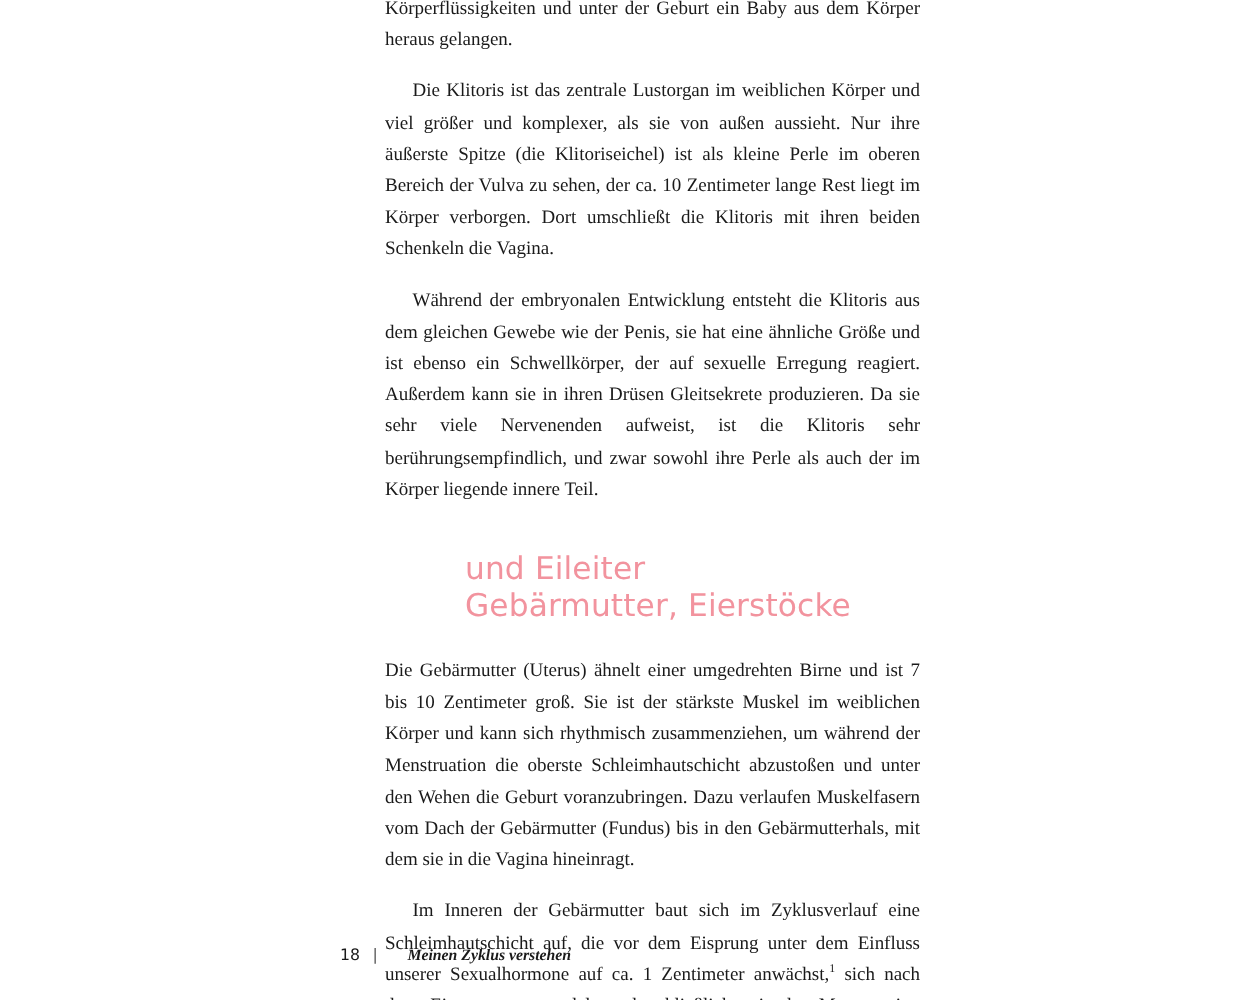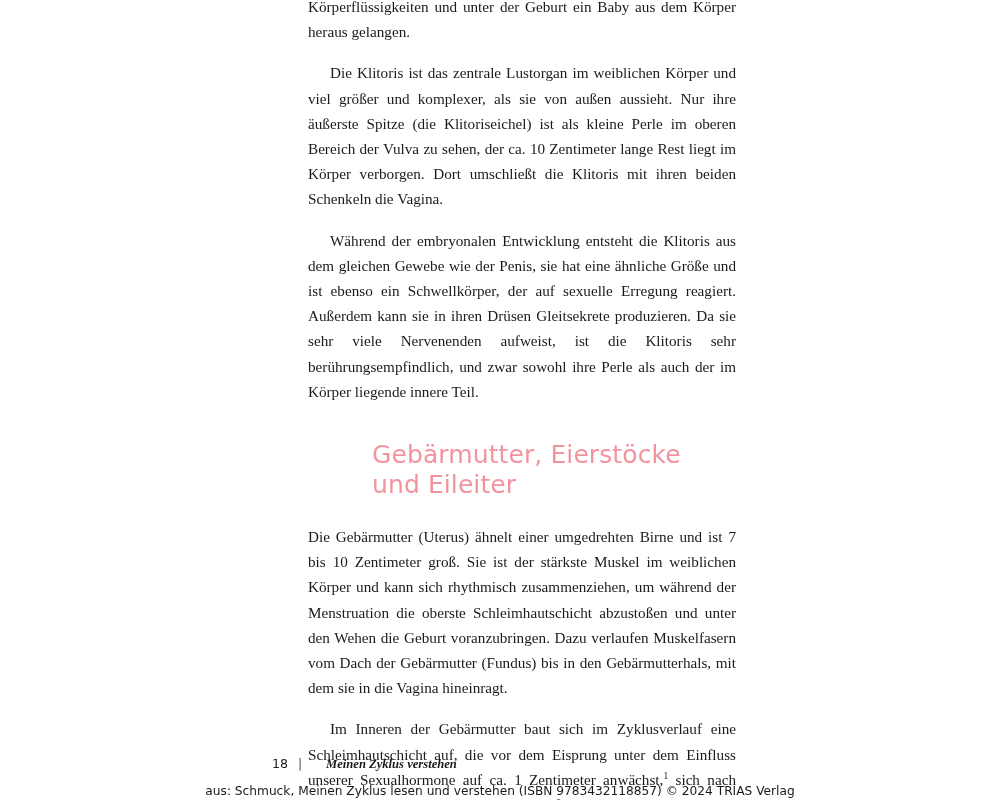--- a/index.html
+++ b/index.html
@@ -108,33 +108,32 @@
 
   <div class="text-column">
 
     <p class="para">Körperflüssigkeiten und unter der Geburt ein Baby aus dem Körper heraus gelangen.</p>
 
     <p class="para indent">Die Klitoris ist das zentrale Lustorgan im weiblichen Körper und viel größer und komplexer, als sie von außen aussieht. Nur ihre äußerste Spitze (die Klitoriseichel) ist als kleine Perle im oberen Bereich der Vulva zu sehen, der ca. 10 Zentimeter lange Rest liegt im Körper verborgen. Dort umschließt die Klitoris mit ihren beiden Schenkeln die Vagina.</p>
 
     <p class="para indent">Während der embryonalen Entwicklung entsteht die Klitoris aus dem gleichen Gewebe wie der Penis, sie hat eine ähnliche Größe und ist ebenso ein Schwellkörper, der auf sexuelle Erregung reagiert. Außerdem kann sie in ihren Drüsen Gleitsekrete produzieren. Da sie sehr viele Nervenenden aufweist, ist die Klitoris sehr berührungsempfindlich, und zwar sowohl ihre Perle als auch der im Körper liegende innere Teil.</p>
 
     <div class="heading-block">
+      <div class="heading">und Eileiter</div>
       <div class="heading">Gebärmutter, Eierstöcke</div>
-      <div class="heading">und Eileiter</div>
     </div>
 
     <p class="para">Die Gebärmutter (Uterus) ähnelt einer umgedrehten Birne und ist 7 bis 10 Zentimeter groß. Sie ist der stärkste Muskel im weiblichen Körper und kann sich rhythmisch zusammenziehen, um während der Menstruation die oberste Schleimhautschicht abzustoßen und unter den Wehen die Geburt voranzubringen. Dazu verlaufen Muskelfasern vom Dach der Gebärmutter (Fundus) bis in den Gebärmutterhals, mit dem sie in die Vagina hineinragt.</p>
 
     <p class="para indent">
       <span>Im Inneren der Gebärmutter baut sich im Zyklusverlauf eine Schleimhautschicht auf, die vor dem Eisprung unter dem Einfluss unserer Sexualhormone auf ca. 1 Zentimeter anwächst,</span><sup class="footnote">1</sup><span> sich nach dem Eisprung umwandelt und schließlich mit der Menstruation abblutet, wenn keine Schwangerschaft eingetreten ist.</span>
     </p>
 
     <p class="para indent">Der untere Teil der Gebärmutter heißt Gebärmutterhals. Darin befindet sich ein enger Kanal, der mit drüsenähnlichen Vertiefungen</p>
 
   </div>
 
   <div class="footer">
     <span class="pagenum">18</span><span class="sep">|</span><span class="runhead">Meinen Zyklus verstehen</span>
   </div>
 
-  <div class="source-line">aus: Schmuck, Meinen Zyklus lesen und verstehen (ISBN 9783432118857) © 2024 TRIAS Verlag</div>
 
 </div>
 
 </body></html>

